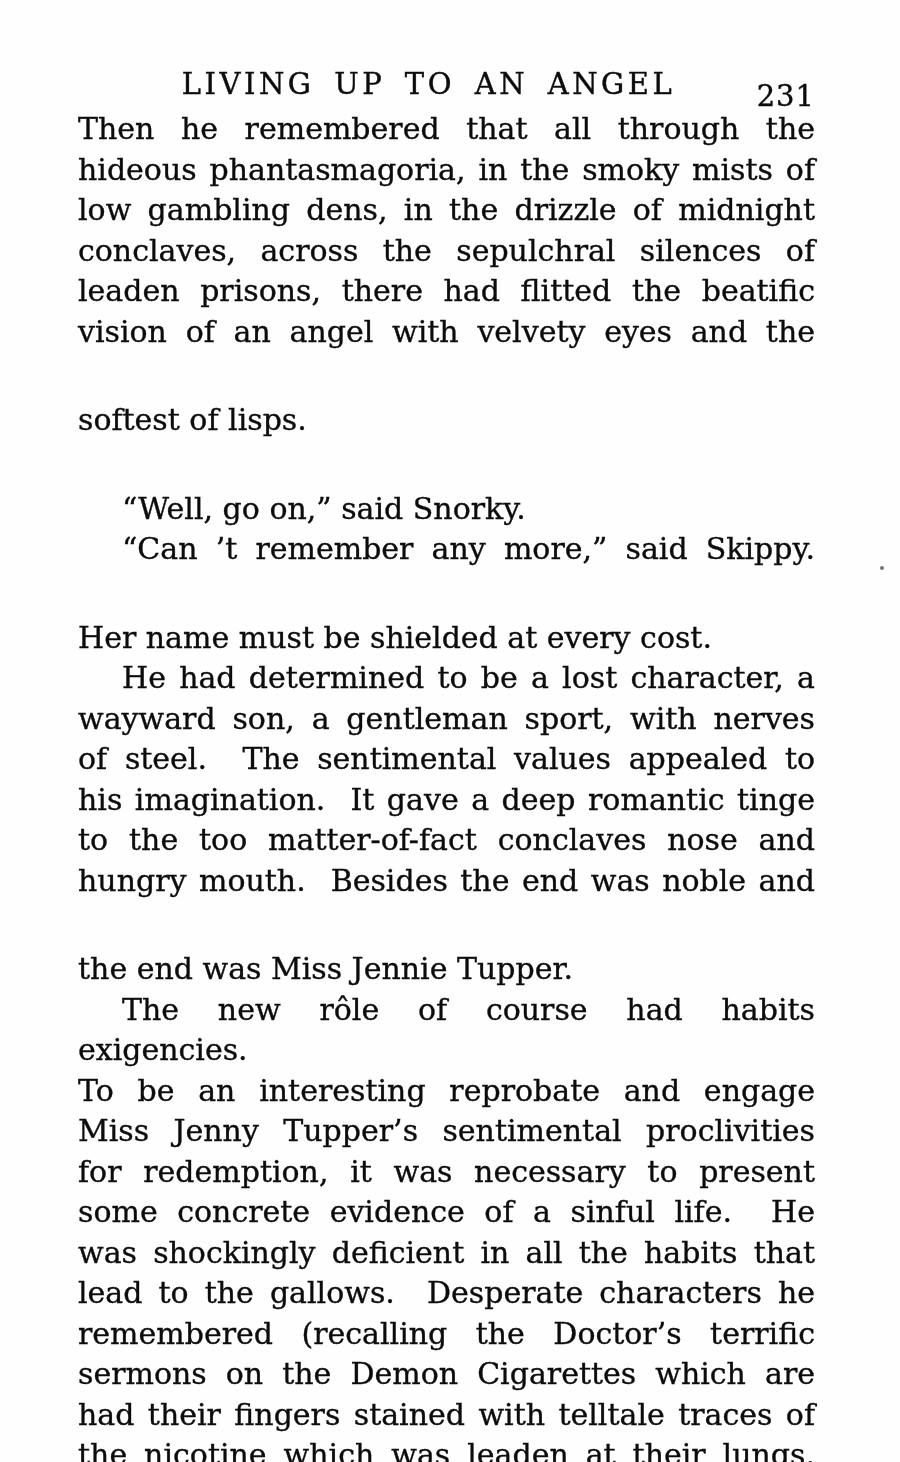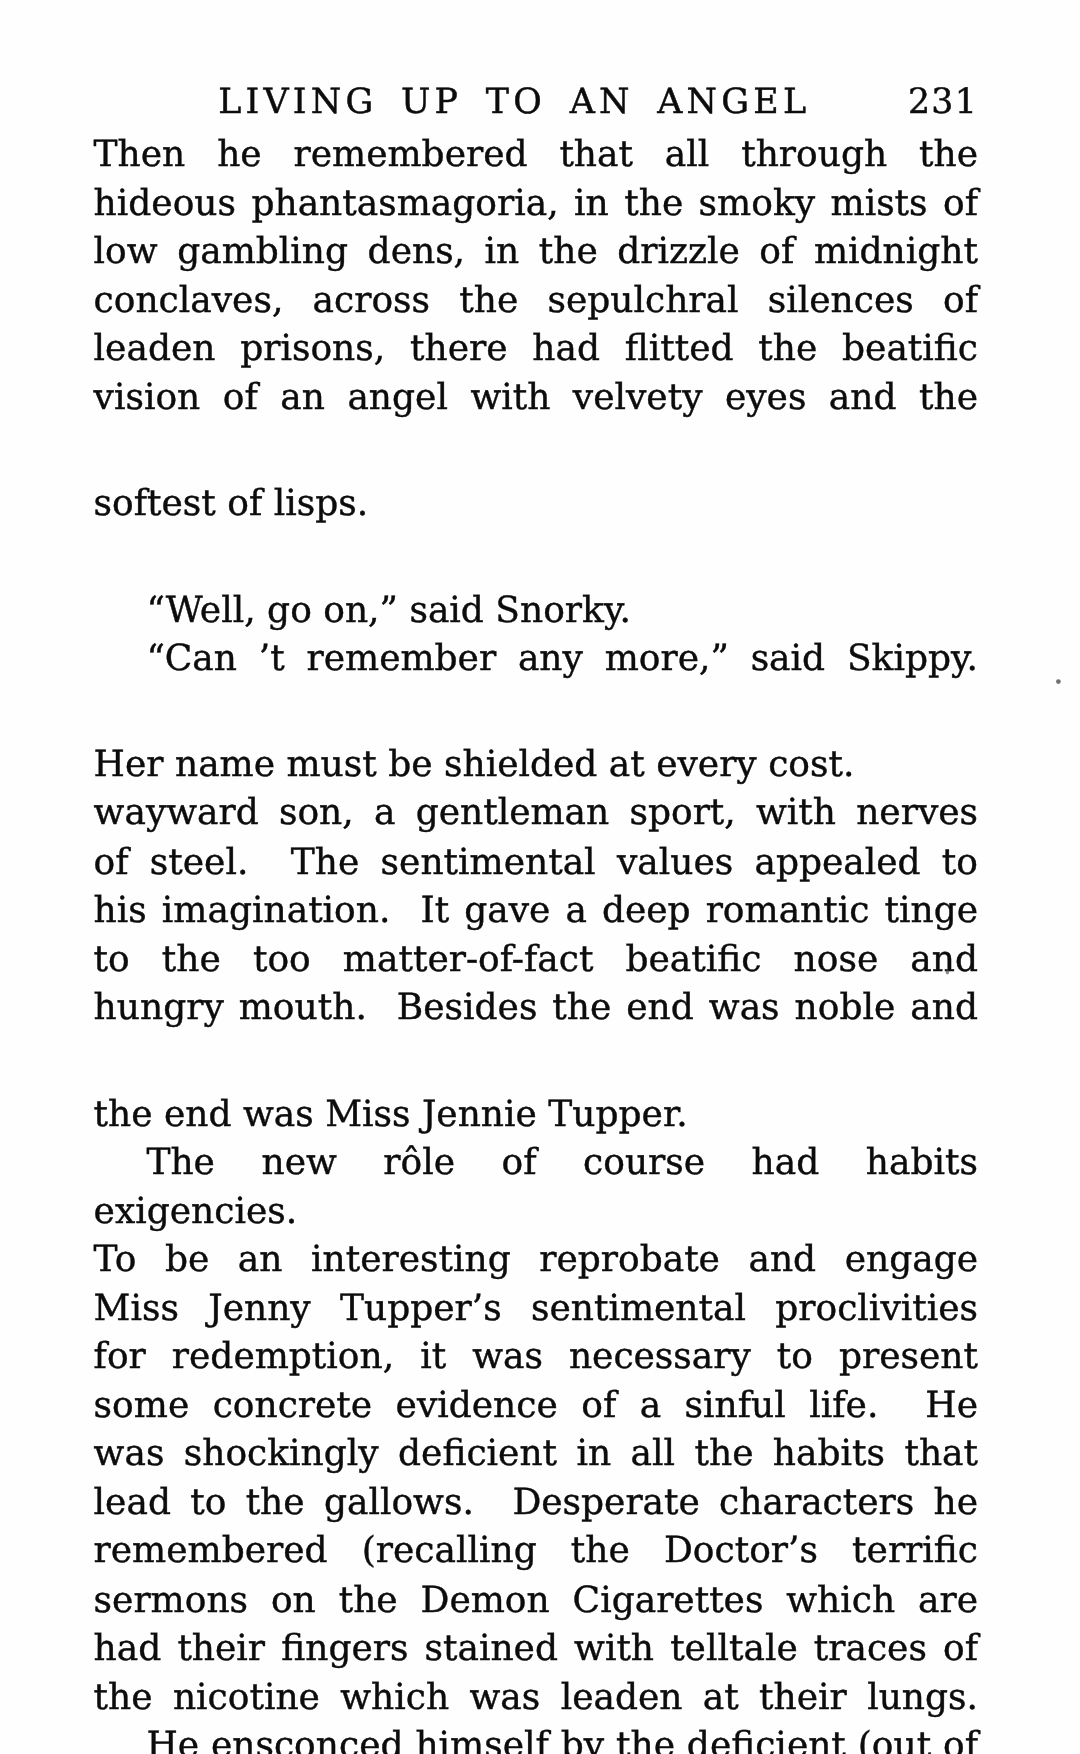--- a/index.html
+++ b/index.html
@@ -34,21 +34,21 @@
     margin-bottom: 4px;
   }
   .rh-title {
     display: block;
     text-align: center;
     padding-right: 36px; 
   }
   .rh-num {
     position: absolute;
     right: 0;
-    top: 0;
+    top: 12px;
     letter-spacing: 1px;
   }
   .bodytext {
     font-size: 30px;
     line-height: 40.5px;
     -webkit-text-stroke: 0.35px #0c0c0c;
   }
   .line {
     text-align: justify;
     text-align-last: justify;
@@ -107,24 +107,25 @@
       <div>
         <div class="line ind end">“Well, go on,” said Snorky.</div>
       </div>
 
       <div>
         <div class="line ind">“Can ’t remember any more,” said Skippy.</div>
         <div class="line end">Her name must be shielded at every cost.</div>
       </div>
 
       <div>
+        <div class="line ind">He had determined to be a lost character, a</div>
         <div class="line">wayward son, a gentleman sport, with nerves</div>
         <div class="line">of steel.&nbsp; The sentimental values appealed to</div>
         <div class="line">his imagination.&nbsp; It gave a deep romantic tinge</div>
-        <div class="line">to the too matter-of-fact beatific nose and</div>
+        <div class="line">to the too matter-of-fact conclaves nose and</div>
         <div class="line">hungry mouth.&nbsp; Besides the end was noble and</div>
         <div class="line end">the end was Miss Jennie Tupper.</div>
       </div>
 
       <div>
         <div class="line ind">The new rôle of course had habits exigencies.</div>
         <div class="line">To be an interesting reprobate and engage</div>
         <div class="line">Miss Jenny Tupper’s sentimental proclivities</div>
         <div class="line">for redemption, it was necessary to present</div>
         <div class="line">some concrete evidence of a sinful life.&nbsp; He</div>

